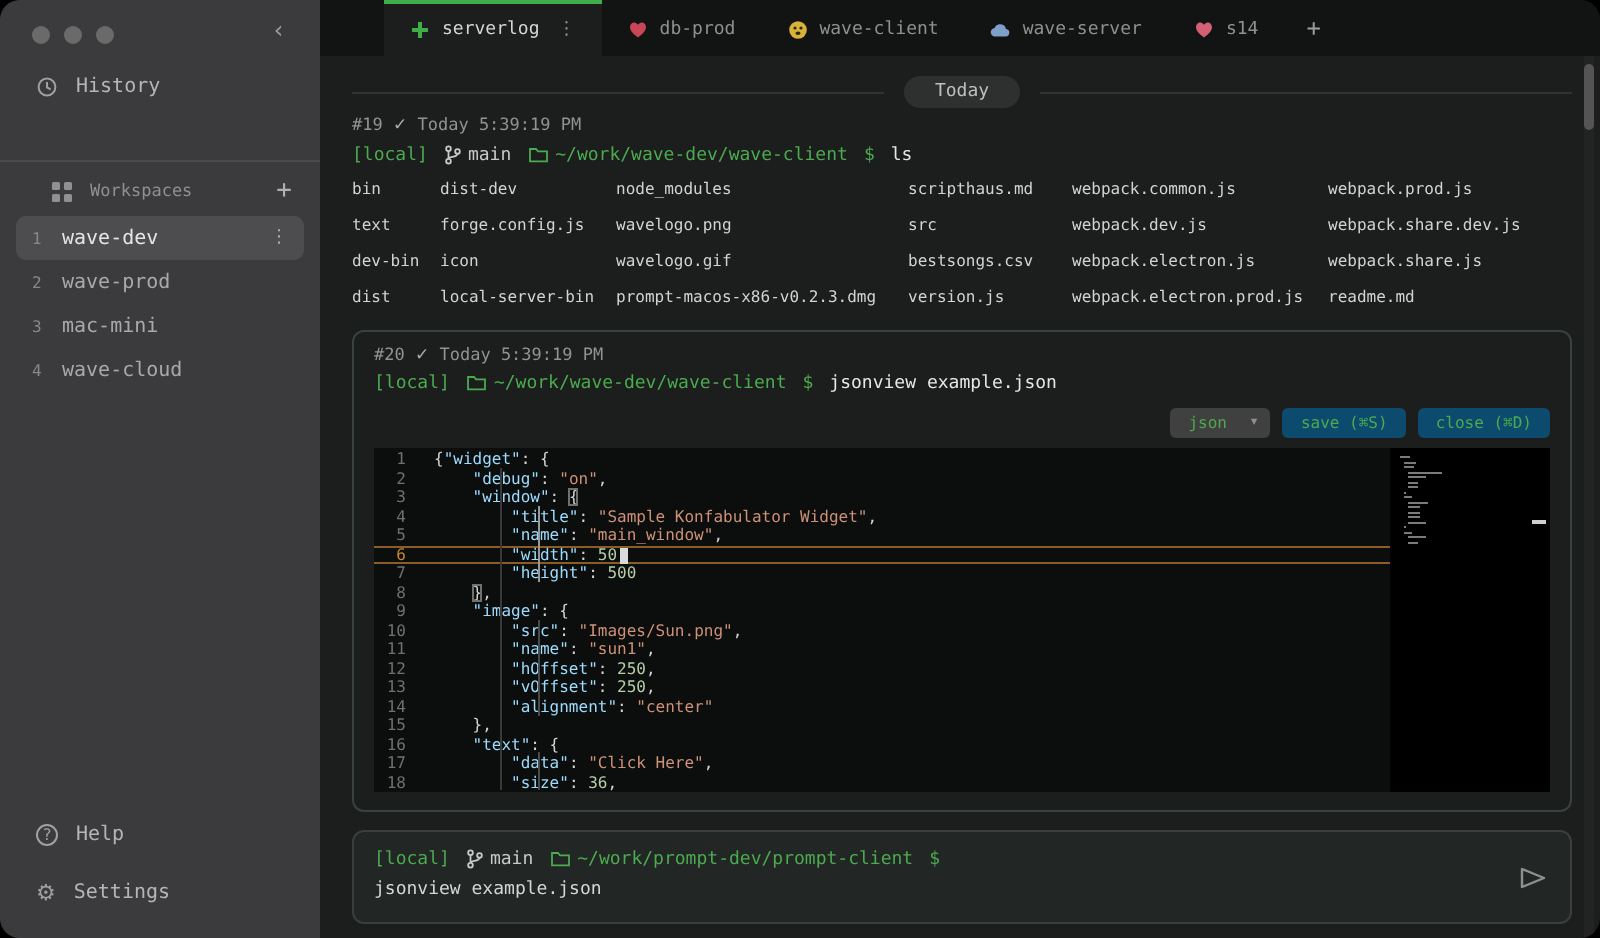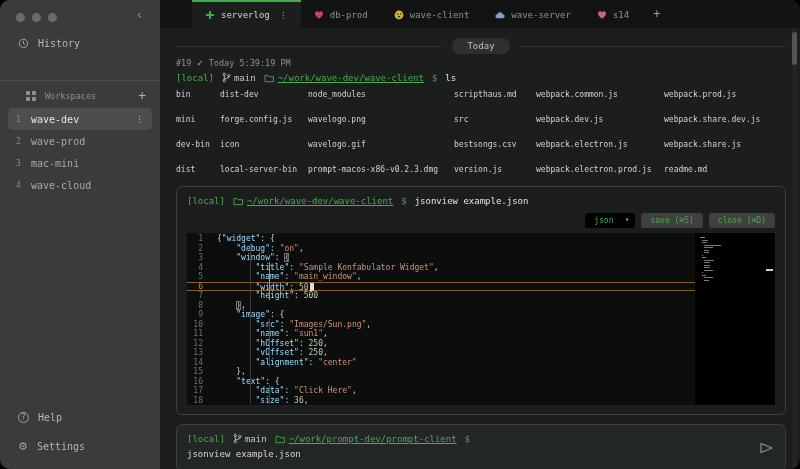--- a/index.html
+++ b/index.html
@@ -47,33 +47,33 @@
   .divider-row { display:flex; align-items:center; }
   .divider-row .line { flex:1; height:1px; background:#313433; }
   .pill { margin:0 10px; background:#2d302f; color:#bdc0bd; font-size:9px;
           padding:3px 15px; border-radius:9px; }
 
   .block-header { color:#90948f; font-size:8.5px; margin-top:4px; }
   .block-header .chk { font-family:"DejaVu Sans",sans-serif; color:#aaaeaa; }
   .prompt-line { display:flex; align-items:center; gap:8px; font-size:9px; margin-top:4px; white-space:nowrap; }
   .host, .dollar, .cwd { color:#4caa4f; }
   .branch { display:flex; align-items:center; gap:3px; color:#c9c9c9; }
-  .cwd { display:flex; align-items:flex-end; gap:4px;text-decoration:underline; }
+  .cwd { display:flex; align-items:flex-start; gap:4px; }
   .cmd { color:#e6e6e6; }
 
   .ls-grid { display:grid; grid-template-columns:44px 88px 146px 82px 128px auto;
-             row-gap:16px; font-size:8px; color:#d2d4d2; margin-top:7px; }
+             row-gap:9px; font-size:8px; color:#d2d4d2; margin-top:7px; }
 
   .block20 { margin-top:12px; border:1px solid #3a423c; border-radius:6px; padding:5px 10px 9px; }
   .block20 .block-header { margin-top:2px; }
   .viewer-toolbar { display:flex; justify-content:flex-end; gap:6px; margin-top:7px; }
-  .vt-select { position:relative; background:#000000; color:#4caa4f; font-size:8px;
+  .vt-select { position:relative; background:#404040; color:#4caa4f; font-size:8px;
                padding:3px 22px 3px 9px; border-radius:3px; }
   .vt-caret { position:absolute; right:6px; top:2px; color:#8f8f8f; font-size:8px; }
-  .vt-btn { background:#404040; color:#4caa4f; font-size:8px; padding:3px 9px; border-radius:3px; }
+  .vt-btn { background:#0c4a6e; color:#4caa4f; font-size:8px; padding:3px 9px; border-radius:3px; }
 
   .editor { position:relative; display:flex; margin-top:5px; background:#0c0e0d; height:172px; overflow:hidden; }
   .code-area { position:relative; flex:1; padding-top:1px; }
   .code-line { white-space:pre; height:9.5px; line-height:9.5px; font-size:8px; }
   .code-line.active { border-top:1px solid #8a5c28; border-bottom:1px solid #8a5c28; line-height:7.5px; }
   .ln { display:inline-block; width:30px; text-align:right; padding-right:14px; color:#6e726f; }
   .active .ln { color:#c8872e; }
   .tk-p { color:#d4d4d4; } .tk-k { color:#9cdcfe; } .tk-s { color:#ce9178; } .tk-n { color:#b5cea8; }
   .tk-b { color:#d4d4d4; outline:1px solid #707070; outline-offset:-1px; }
   .cursor { display:inline-block; width:4px; height:8px; background:#dadada; vertical-align:middle; margin-left:1px; }
@@ -245,21 +245,21 @@
           <span class="dollar">$</span>
           <span class="cmd">ls</span>
         </div>
         <div class="ls-grid">
             <span>bin</span>
             <span>dist-dev</span>
             <span>node_modules</span>
             <span>scripthaus.md</span>
             <span>webpack.common.js</span>
             <span>webpack.prod.js</span>
-            <span>mini</span>
+            <span>text</span>
             <span>forge.config.js</span>
             <span>wavelogo.png</span>
             <span>src</span>
             <span>webpack.dev.js</span>
             <span>webpack.share.dev.js</span>
             <span>dev-bin</span>
             <span>icon</span>
             <span>wavelogo.gif</span>
             <span>bestsongs.csv</span>
             <span>webpack.electron.js</span>
@@ -267,20 +267,25 @@
             <span>dist</span>
             <span>local-server-bin</span>
             <span>prompt-macos-x86-v0.2.3.dmg</span>
             <span>version.js</span>
             <span>webpack.electron.prod.js</span>
             <span>readme.md</span>
           </div>
       </div>
 
       <div class="block20">
+        <div class="block-header">
+          <span>#20</span>
+          <span class="chk">✓</span>
+          <span>Today 5:39:19 PM</span>
+        </div>
         <div class="prompt-line">
           <span class="host">[local]</span>
           <span class="cwd">
             <svg width="10" height="9" viewBox="0 0 10 9" fill="none" stroke="currentColor" stroke-width="0.9">
               <path d="M1 1.5h3l1 1.2h4.5v5H1z"></path>
             </svg>
             <span>~/work/wave-dev/wave-client</span>
           </span>
           <span class="dollar">$</span>
           <span class="cmd">jsonview example.json</span>

